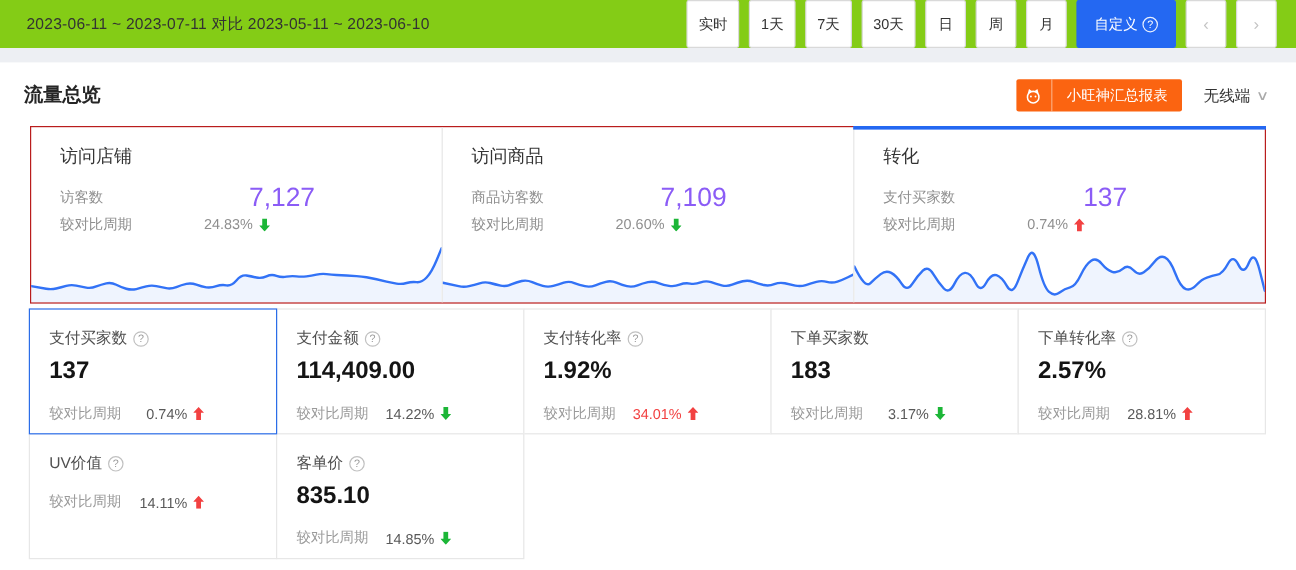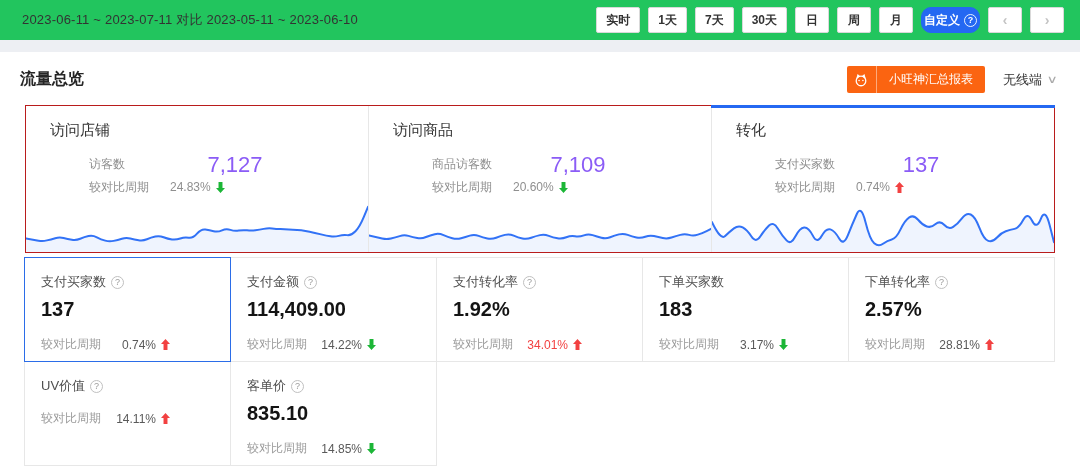--- a/index.html
+++ b/index.html
@@ -1,27 +1,27 @@
 <!DOCTYPE html>
 <html><head>
 <meta charset="utf-8">
 <style>
   * { margin:0; padding:0; box-sizing:border-box; }
   html,body { width:1080px; height:475px; overflow:hidden; background:#edeff3;
               font-family:"Liberation Sans","DejaVu Sans",sans-serif; color:#333; }
 
   
-  .topbar { height:40px; background:#22c55e; display:flex; align-items:center;
+  .topbar { height:40px; background:#84cc16; display:flex; align-items:center;
             justify-content:space-between; padding:0 16px 0 22px; }
   .date-range { font-size:13px; color:#333; letter-spacing:.2px; cursor:pointer; }
   .tb-right { display:flex; align-items:center; gap:8px; }
-  .tb-btn { height:26px; min-width:34px; padding:0 9px; background:#fff; border:1px solid #d9d9d9;
+  .tb-btn { height:40px; min-width:34px; padding:0 9px; background:#fff; border:1px solid #d9d9d9;
             border-radius:2px; font-size:12px; color:#333; display:flex; align-items:center;
-            justify-content:center; cursor:pointer;font-weight:bold; }
-  .tb-btn.primary { background:#2468f2; border-color:#2468f2; color:#fff; gap:4px; padding:0 2px;border-radius:10px; }
+            justify-content:center; cursor:pointer; }
+  .tb-btn.primary { background:#2468f2; border-color:#2468f2; color:#fff; gap:4px; padding:0 14px; }
   .mini-help { display:inline-flex; width:13px; height:13px; border:1px solid rgba(255,255,255,.9);
                border-radius:50%; font-size:9px; line-height:11px; align-items:center;
                justify-content:center; color:#fff; }
   .tb-arrow { width:28px; color:#c4c4c4; font-size:14px; }
 
   
   .panel { margin-top:12px; background:#fff; height:423px; }
   .panel-head { display:flex; align-items:center; justify-content:space-between;
                 padding:14px 24px 10px 20px; }
   .panel-title { font-size:16px; font-weight:bold; color:#262626; }
@@ -37,21 +37,21 @@
   
   .tabs { margin:2px 25px 0; border:1px solid #b91c1c; display:flex; height:148px; position:relative; }
   .tab { flex:1; position:relative; cursor:pointer; }
   .tab + .tab { border-left:1px solid #e7e7e7; }
   .tab-topbar { display:none; position:absolute; top:-1px; left:-1px; right:-1px; height:3px;
                 background:#2468f2; z-index:2; }
   .tab.active .tab-topbar { display:block; }
   .tab-body { padding:15px 24px 0; position:relative; z-index:1; }
   .tab-title { font-size:15px; color:#333; font-weight:500; margin-bottom:13px; }
   .tab-info { display:flex; align-items:flex-start; }
-  .tab-labels { font-size:12px; color:#8f8f8f; line-height:23px;margin-left:39px; }
+  .tab-labels { font-size:12px; color:#8f8f8f; line-height:23px; }
   .tab-values { margin-left:auto; margin-right:44px; text-align:center; min-width:130px; }
   .tab-value { font-size:22px; font-weight:normal; color:#8b5cf6; line-height:24px; }
   .tab-delta { font-size:12px; color:#8f8f8f; margin-top:3px; display:flex; align-items:center;
                gap:5px; }
   .spark { position:absolute; left:0; right:0; bottom:0; width:100%; height:55px; display:block; }
 
   
   .grid { margin:5px 25px 0; display:grid; grid-template-columns:repeat(5,1fr); }
   .m-cell { height:105px; border:1px solid #e7e7e7; margin-left:-1px; margin-top:-1px;
             padding:15px 16px 12px; background:#fff; cursor:pointer; position:relative; }

